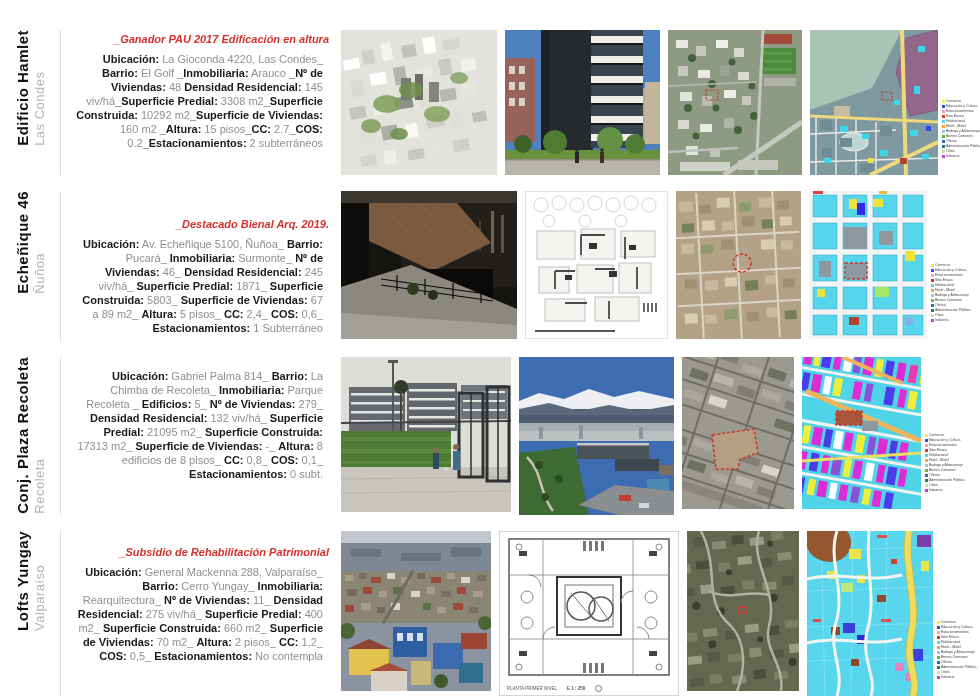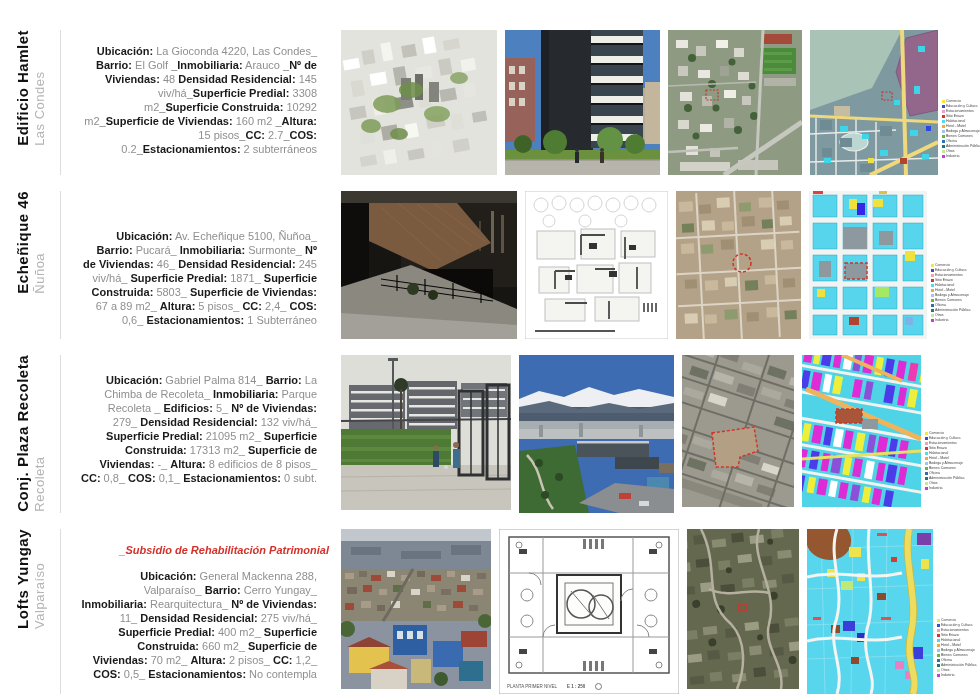--- a/index.html
+++ b/index.html
@@ -6,21 +6,21 @@
   body{width:980px;height:700px;font-family:"Liberation Sans",sans-serif;overflow:hidden;}
   .page{position:relative;width:980px;height:700px;box-sizing:border-box;padding:30px 0 0 8px;}
   .project-row{display:flex;align-items:flex-start;margin-bottom:16px;}
   .title-col{width:52px;flex:none;display:flex;flex-direction:row;justify-content:flex-start;padding-left:6px;box-sizing:border-box;}
   .vname{writing-mode:vertical-rl;transform:rotate(180deg);font-weight:bold;font-size:15px;color:#111;letter-spacing:.5px;white-space:nowrap;}
   .vplace{writing-mode:vertical-rl;transform:rotate(180deg);font-size:13px;color:#b4b4b4;letter-spacing:.5px;white-space:nowrap;margin-left:1px;}
   .sep{width:1px;background:#dcdcdc;align-self:stretch;flex:none;}
   .text-col{width:274px;flex:none;box-sizing:border-box;padding:2px 6px 0 8px;text-align:right;font-size:11px;line-height:14px;}
   .r2 .text-col{padding-top:26px;} .r3 .text-col{padding-top:6px;} .r4 .text-col{padding-top:14px;}
   .award{margin:0;color:#d3312a;font-style:italic;font-weight:bold;}
-  .details{margin:12px;}
+  .details{margin:6px;}
   .lbl{color:#1a1a1a;font-weight:bold;}
   .val{color:#8f8f8f;}
   .images{display:flex;gap:8px;margin-left:6px;align-items:flex-start;}
   figure{margin:0;flex:none;position:relative;}
   svg{display:block;}
   .map-wrap{display:flex;align-items:flex-end;gap:4px;}
   .legend{width:46px;flex:none;padding-bottom:16px;}
   .legend-item{display:flex;align-items:center;gap:1px;margin-bottom:1px;}
   .legend-swatch{width:3px;height:3px;flex:none;display:inline-block;}
   .legend-label{font-size:3.5px;line-height:4px;color:#444;white-space:nowrap;}
@@ -33,20 +33,21 @@
 
 <div class="page">
 
   <section class="project-row r1">
     <div class="title-col">
       <span class="vname">Edificio Hamlet</span>
       <span class="vplace">Las Condes</span>
     </div>
     <div class="sep"></div>
     <div class="text-col">
+      <p class="award">_Ganador PAU 2017  Edificación en altura</p>
       <p class="details"><span class="lbl">Ubicación:</span><span class="val"> La Gioconda 4220, Las Condes_ </span><span class="lbl">Barrio:</span><span class="val"> El Golf </span><span class="lbl">_Inmobiliaria:</span><span class="val"> Arauco </span><span class="lbl">_Nº de Viviendas:</span><span class="val"> 48 </span><span class="lbl">Densidad Residencial:</span><span class="val"> 145 viv/há</span><span class="lbl">_Superficie Predial:</span><span class="val"> 3308 m2</span><span class="lbl">_Superficie Construida:</span><span class="val"> 10292 m2</span><span class="lbl">_Superficie de Viviendas:</span><span class="val"> 160 m2 </span><span class="lbl">_Altura:</span><span class="val"> 15 pisos</span><span class="lbl">_CC:</span><span class="val"> 2.7</span><span class="lbl">_COS:</span><span class="val"> 0.2</span><span class="lbl">_Estacionamientos:</span><span class="val"> 2 subterráneos</span></p>
     </div>
     <div class="images">
       <figure>
         <svg width="156" height="145" viewBox="0 0 156 145">
           <rect width="156" height="145" fill="#e3e3de"></rect>
           <g transform="rotate(-10 78 72)">
             <rect x="10" y="18" width="16" height="10" fill="#ffffff"></rect>
               <rect x="30" y="12" width="12" height="14" fill="#cfcfc8"></rect>
               <rect x="50" y="8" width="10" height="18" fill="#f5f5f0"></rect>
@@ -278,20 +279,21 @@
     </div>
   </section>
 
   <section class="project-row r2">
     <div class="title-col">
       <span class="vname">Echeñique 46</span>
       <span class="vplace">Ñuñoa</span>
     </div>
     <div class="sep"></div>
     <div class="text-col">
+      <p class="award">_Destacado Bienal Arq. 2019.</p>
       <p class="details"><span class="lbl">Ubicación:</span><span class="val"> Av. Echeñique 5100, Ñuñoa_ </span><span class="lbl">Barrio:</span><span class="val"> Pucará_ </span><span class="lbl">Inmobiliaria:</span><span class="val"> Surmonte_ </span><span class="lbl">Nº de Viviendas:</span><span class="val"> 46_ </span><span class="lbl">Densidad Residencial:</span><span class="val"> 245 viv/há_ </span><span class="lbl">Superficie Predial:</span><span class="val"> 1871_ </span><span class="lbl">Superficie Construida:</span><span class="val"> 5803_ </span><span class="lbl">Superficie de Viviendas:</span><span class="val"> 67 a 89 m2_ </span><span class="lbl">Altura:</span><span class="val"> 5 pisos_ </span><span class="lbl">CC:</span><span class="val"> 2,4_ </span><span class="lbl">COS:</span><span class="val"> 0,6_ </span><span class="lbl">Estacionamientos:</span><span class="val"> 1 Subterráneo</span></p>
     </div>
     <div class="images">
       <figure>
         <svg width="176" height="148" viewBox="0 0 176 148">
           <rect width="176" height="148" fill="#161511"></rect>
           <rect x="0" y="0" width="176" height="12" fill="#3b3832"></rect>
           <rect x="60" y="12" width="116" height="84" fill="#221f1b"></rect>
           <rect x="150" y="20" width="3" height="42" fill="#6c6350"></rect>
             <rect x="160" y="24" width="3" height="38" fill="#5c5342"></rect>

